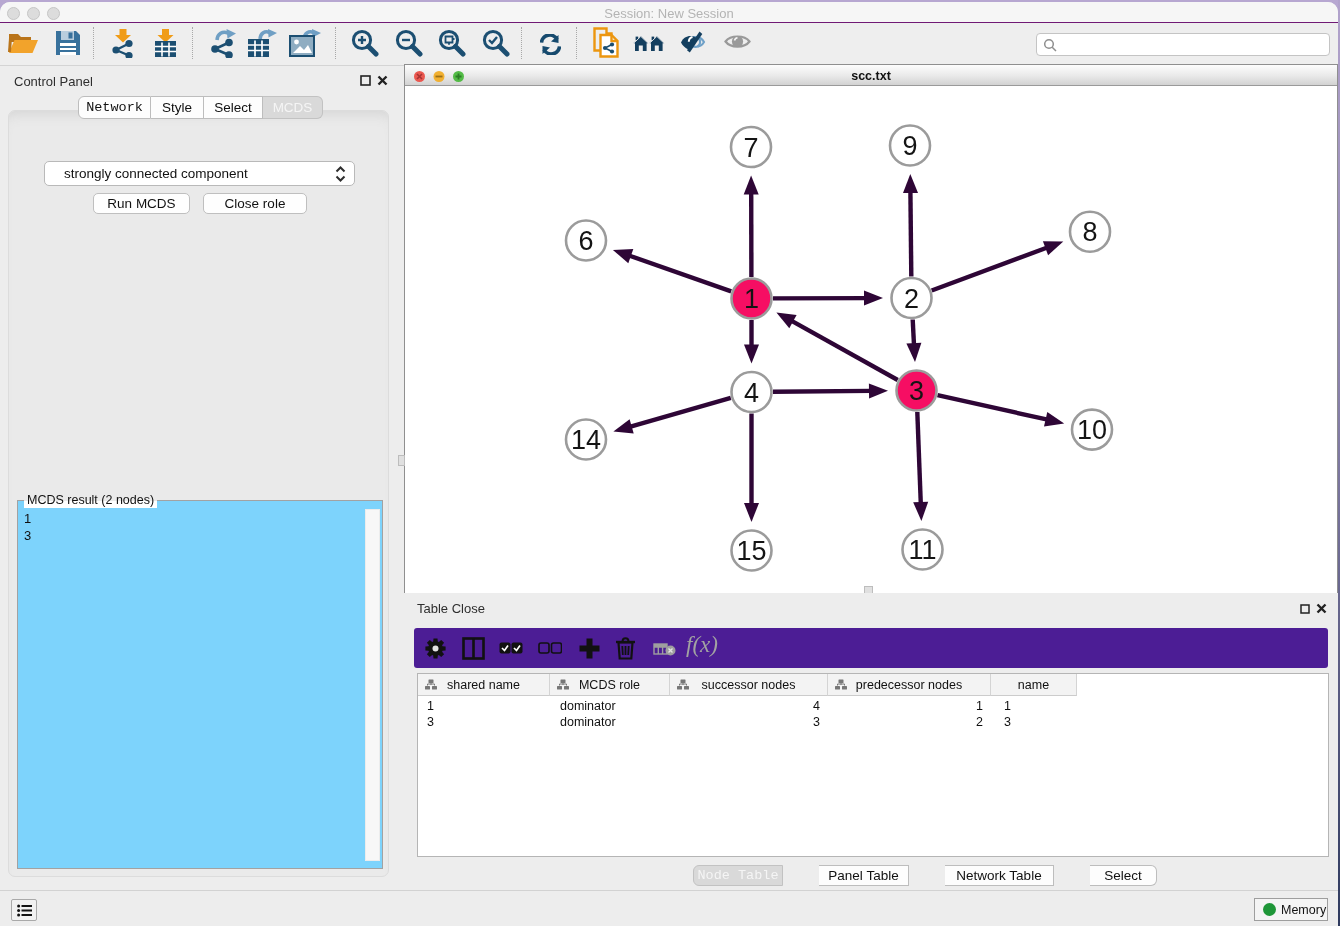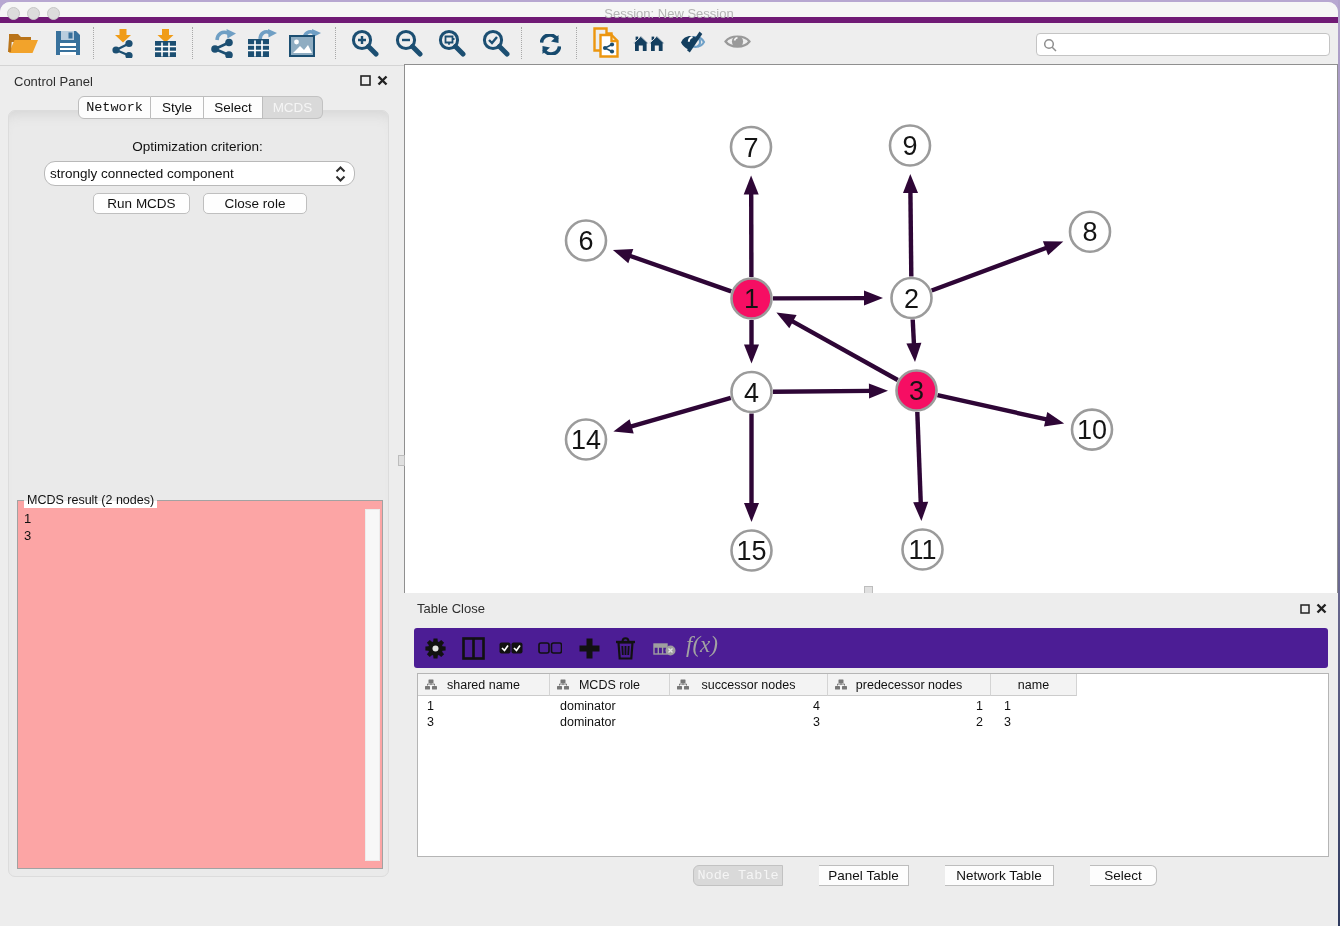--- a/index.html
+++ b/index.html
@@ -5,21 +5,21 @@
   * { margin:0; padding:0; box-sizing:border-box; }
   html,body { width:1340px; height:926px; overflow:hidden; }
   body { font-family:"Liberation Sans", sans-serif; }
   #root { position:relative; width:1340px; height:926px; background:#b7a7d1; }
   #deskright { position:absolute; right:0; top:0; width:2px; height:926px;
     background:linear-gradient(#b2a3cc, #8d84ae 40%, #585a80 75%, #2e3a5e); }
   #win { position:absolute; left:0; top:2px; width:1338px; height:924px;
     background:#ededed; border-radius:10px 10px 0 0; }
   
   #titlebar { position:absolute; left:0; top:0; width:100%; height:21px;
-    background:#f6f6f6; border-radius:10px 10px 0 0; border-bottom:6px solid #701a75;}
+    background:#f6f6f6; border-radius:10px 10px 0 0; border-bottom:1px solid #701a75;}
   .tl { position:absolute; top:5px; width:13px; height:13px; border-radius:50%;
     background:#dcdcdc; border:1px solid #c6c6c6; }
   #wtitle { position:absolute; top:4px; left:0; width:100%; text-align:center;
     font-size:13px; color:#b4b4b4; }
   
   #toolbar { position:absolute; left:0; top:21px; width:100%; height:43px;
     background:#eeeeee; border-bottom:1px solid #d4d4d4; }
   .ticon { position:absolute; top:29px; }
   .tsep { position:absolute; top:4px; height:32px; width:0;
     border-left:1px dotted #a8a8a8; }
@@ -209,35 +209,45 @@
       <svg style="position:absolute;left:377px;top:9px" width="11" height="11" viewBox="0 0 11 11">
         <path d="M1.5 1.5 L9.5 9.5 M9.5 1.5 L1.5 9.5" stroke="#222" stroke-width="2.4"></path>
       </svg>
       <div id="cpPane"></div>
       <div class="tabrow" style="left:78px;top:30px;height:23px;">
         <div class="tab" style="width:73px">Network</div>
         <div class="tab" style="width:53px">Style</div>
         <div class="tab" style="width:59px">Select</div>
         <div class="tab sel" style="width:60px">MCDS</div>
       </div>
-      <div style="position:absolute;left:0;top:73px;width:395px;text-align:center;font-size:13.5px;color:#111;">Optimization criterion:</div>
-      <div style="position:absolute;left:44px;top:95px;width:311px;height:25px;background:#fff;border:1px solid #b9b9b9;border-radius:11px;font-size:13.5px;color:#111;line-height:23px;padding-left:5px;">strongly connected component
+      <div style="position:absolute;left:44px;top:95px;width:311px;height:25px;background:#fff;border:1px solid #b9b9b9;border-radius:5px;font-size:13.5px;color:#111;line-height:23px;padding-left:19px;">strongly connected component
         <svg style="position:absolute;right:8px;top:4px" width="11" height="16" viewBox="0 0 11 16">
           <path d="M1.5 5.5 L5.5 1.5 L9.5 5.5 M1.5 10.5 L5.5 14.5 L9.5 10.5" stroke="#2e2e2e" stroke-width="2" fill="none"></path>
         </svg>
       </div>
       <div style="position:absolute;left:93px;top:127px;width:97px;height:21px;background:#fefefe;border:1px solid #bfbfbf;border-radius:5px;font-size:13.5px;color:#111;text-align:center;line-height:19px;">Run MCDS</div>
       <div style="position:absolute;left:203px;top:127px;width:104px;height:21px;background:#fefefe;border:1px solid #bfbfbf;border-radius:5px;font-size:13.5px;color:#111;text-align:center;line-height:19px;">Close role</div>
-      <div style="position:absolute;left:17px;top:434px;width:366px;height:369px;border:1px solid #a2a2a2;background:#fca5a5;">
+      <div style="position:absolute;left:17px;top:434px;width:366px;height:369px;border:1px solid #a2a2a2;background:#7dd3fc;">
         <div style="position:absolute;left:6px;top:-8px;font-size:12.5px;color:#111;padding:0 3px;background:linear-gradient(#eaeaea 52%,#ffffff 52%);line-height:15px;">MCDS result (2 nodes)</div>
         <div style="position:absolute;left:6px;top:10px;font-size:13px;color:#111;line-height:16.5px;">1<br>3</div>
         <div style="position:absolute;right:2px;top:8px;width:15px;height:352px;background:#f7f7f7;border:1px solid #ececec;"></div>
       </div>
     </div>
     <div id="frame">
+      <div id="ftitle">
+        <svg style="position:absolute;left:9px;top:6px" width="100" height="12" viewBox="0 0 100 12">
+          <circle cx="5.5" cy="5.5" r="5.5" fill="#ea5850"></circle>
+          <path d="M3 3 l5 5 M8 3 l-5 5" stroke="#a63232" stroke-width="1.6"></path>
+          <circle cx="25" cy="5.5" r="5.5" fill="#f1b031"></circle>
+          <path d="M21.5 5.5 h7" stroke="#9a6f17" stroke-width="1.8"></path>
+          <circle cx="44.5" cy="5.5" r="5.5" fill="#53bb47"></circle>
+          <path d="M41.5 5.5 h6 M44.5 2.5 v6" stroke="#2c7d25" stroke-width="1.8"></path>
+        </svg>
+        <div id="ftext">scc.txt</div>
+      </div>
       <svg id="net" style="position:absolute;left:1px;top:21px" width="932" height="507" viewBox="0 0 932 507">
         <g stroke="#2e0636" stroke-width="4.4">
           <line x1="345.4" y1="191.0" x2="345.2" y2="106.5"></line>
           <line x1="325.2" y1="205.4" x2="222.9" y2="169.5"></line>
           <line x1="367.0" y1="212.4" x2="460.0" y2="212.1"></line>
           <line x1="345.5" y1="234.0" x2="345.5" y2="260.5"></line>
           <line x1="505.3" y1="190.5" x2="504.4" y2="105.0"></line>
           <line x1="525.7" y1="204.5" x2="641.3" y2="161.5"></line>
           <line x1="506.7" y1="233.5" x2="508.0" y2="259.1"></line>
           <line x1="491.7" y1="294.0" x2="385.2" y2="234.7"></line>
@@ -398,15 +408,31 @@
         <div class="trow" style="left:410px;top:40px;width:155px;text-align:right;">2</div>
         <div class="trow" style="left:586px;top:40px;">3</div>
       </div>
       <div class="tabrow" style="left:289px;top:272px;height:21px;gap:36px;">
         <div class="tab sel" style="width:90px">Node Table</div>
         <div class="tab" style="width:90px">Panel Table</div>
         <div class="tab" style="width:109px">Network Table</div>
         <div class="tab" style="width:67px">Select</div>
       </div>
     </div>
+    <div id="statusbar">
+      <div style="position:absolute;left:11px;top:8px;width:26px;height:22px;background:#f1f1f1;border:1px solid #a9a9a9;border-radius:2px;">
+        <svg style="position:absolute;left:5px;top:4px" width="15" height="13" viewBox="0 0 15 13">
+          <g fill="#111">
+              <circle cx="1.6" cy="2" r="1.5"></circle>
+              <circle cx="1.6" cy="6.5" r="1.5"></circle>
+              <circle cx="1.6" cy="11" r="1.5"></circle>
+          <path d="M4.5 2 H15 M4.5 6.5 H15 M4.5 11 H15" stroke="#111" stroke-width="2.2"></path>
+            </g>
+        </svg>
+      </div>
+      <div style="position:absolute;left:1254px;top:7px;width:74px;height:23px;background:#f4f4f4;border:1px solid #9e9e9e;font-size:12.5px;color:#111;">
+        <span style="position:absolute;left:8px;top:4px;width:13px;height:13px;border-radius:50%;background:#1e9638;"></span>
+        <span style="position:absolute;left:26px;top:4px;">Memory</span>
+      </div>
+    </div>
   </div>
   <div id="deskright"></div>
 </div>
 
 </body></html>

